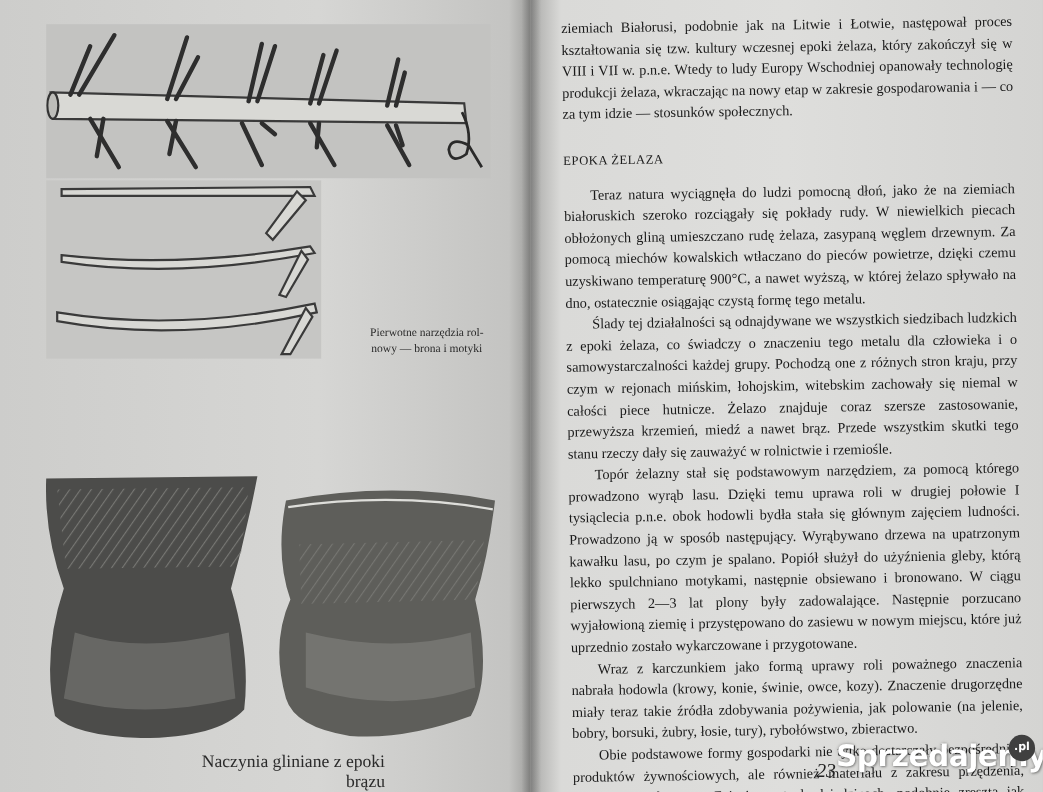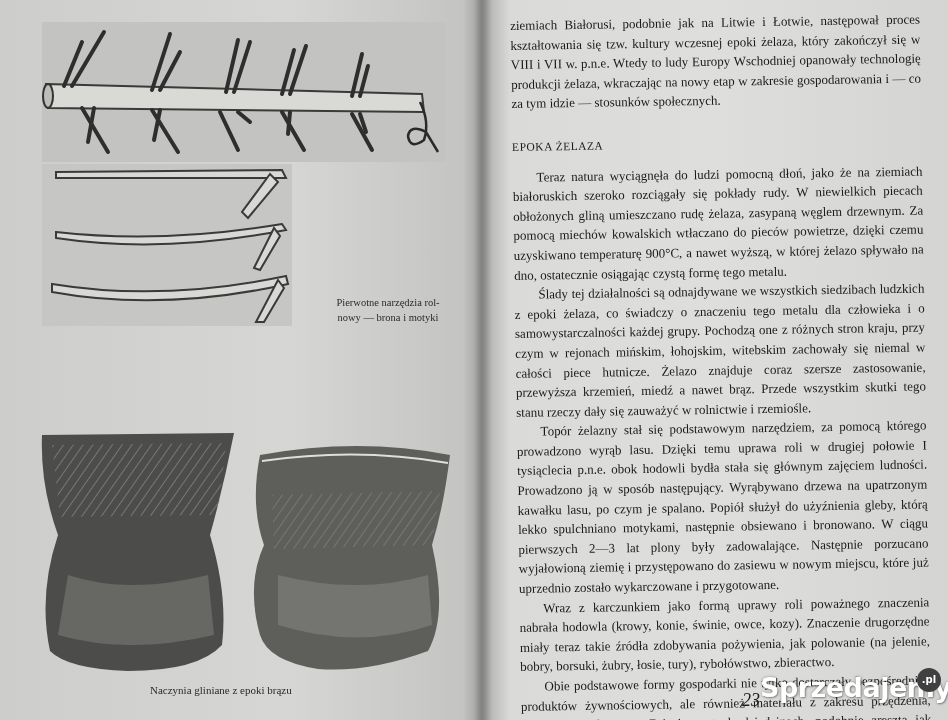--- a/index.html
+++ b/index.html
@@ -38,21 +38,21 @@
   .left-text {
     position:absolute; left:32px; top:340px; width:426px;
     font-size:13px; line-height:19px; text-align:justify; color:#1c1c1c;
   }
   .left-text p { margin:0; text-indent:24px; }
   .fig-pots {
     position:absolute; left:28px; top:425px; width:440px; height:250px;
   }
   .fig-caption-pots {
     position:absolute; left:150px; top:684px; width:200px;
-    font-size:11px; text-align:left; color:#2a2a2a;
+    font-size:16px; text-align:right; color:#2a2a2a;
   }
   
   .right-text {
     position:absolute; left:510px; top:16px; width:410px;
     font-size:13px; line-height:19.6px; text-align:justify; color:#1a1a1a;
     transform:rotate(-0.9deg); transform-origin:left top;
   }
   .right-text p { margin:0; text-indent:24px; }
   .right-text p.noindent { text-indent:0; }
   .section-heading {

